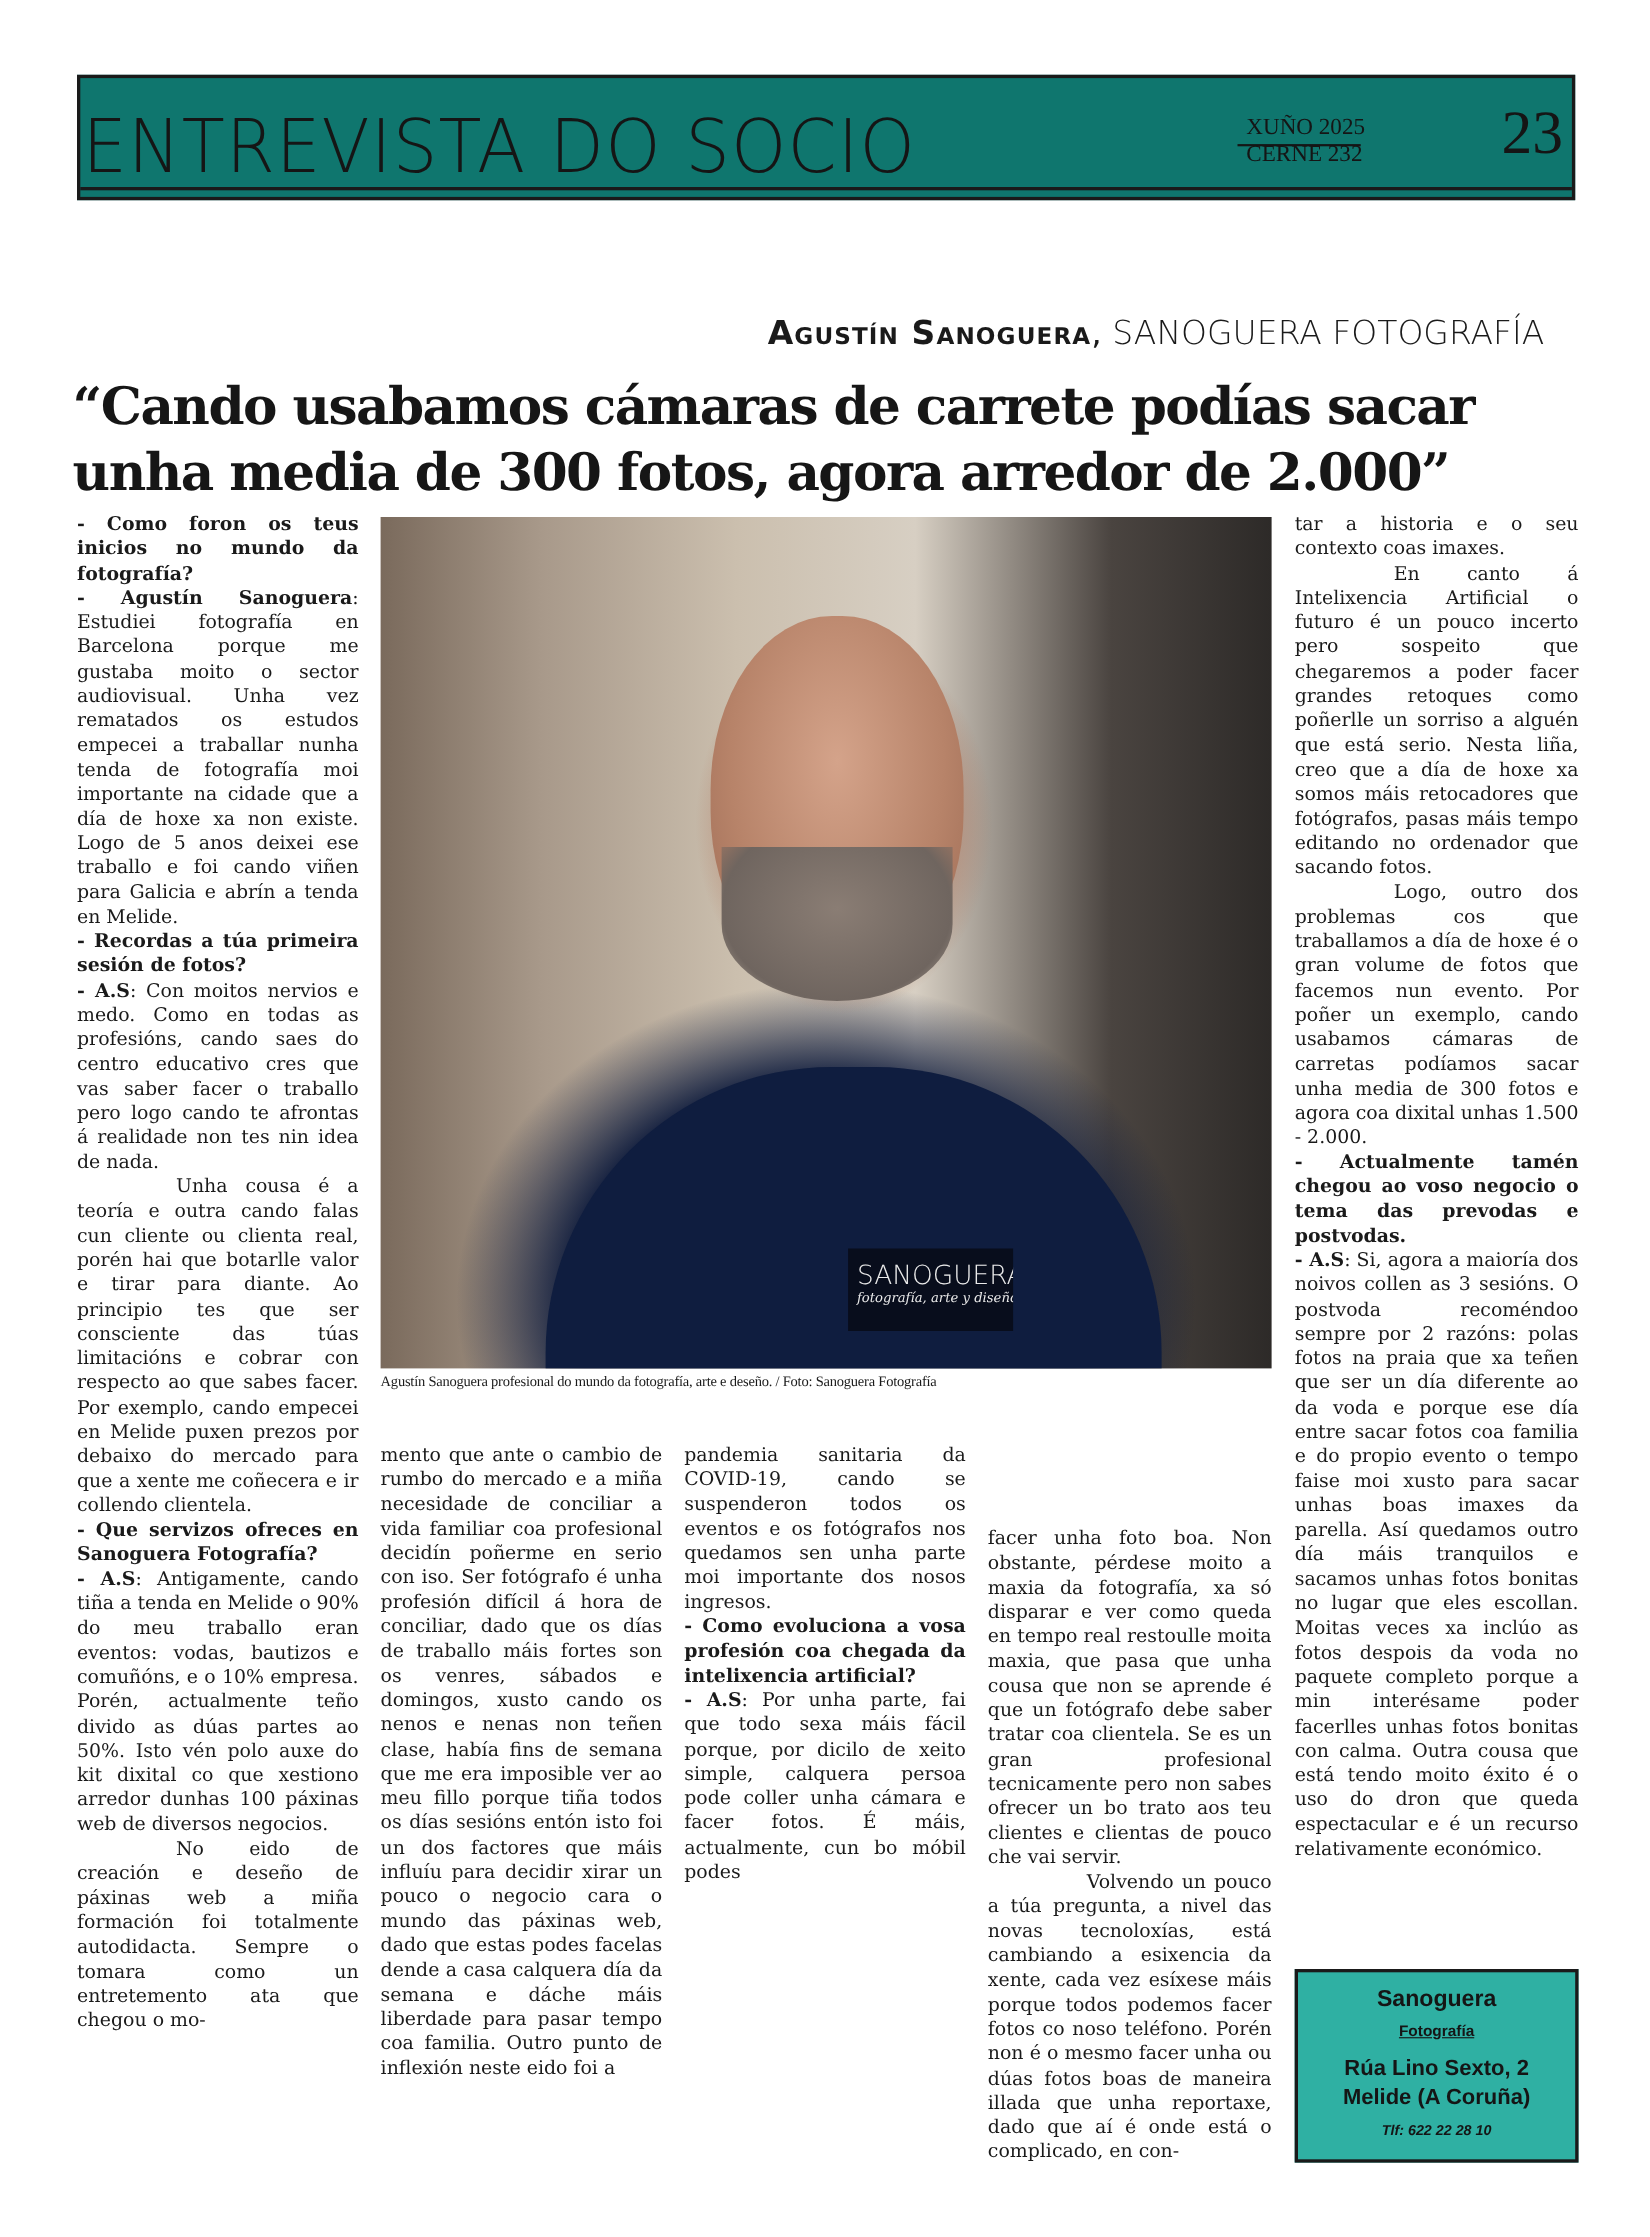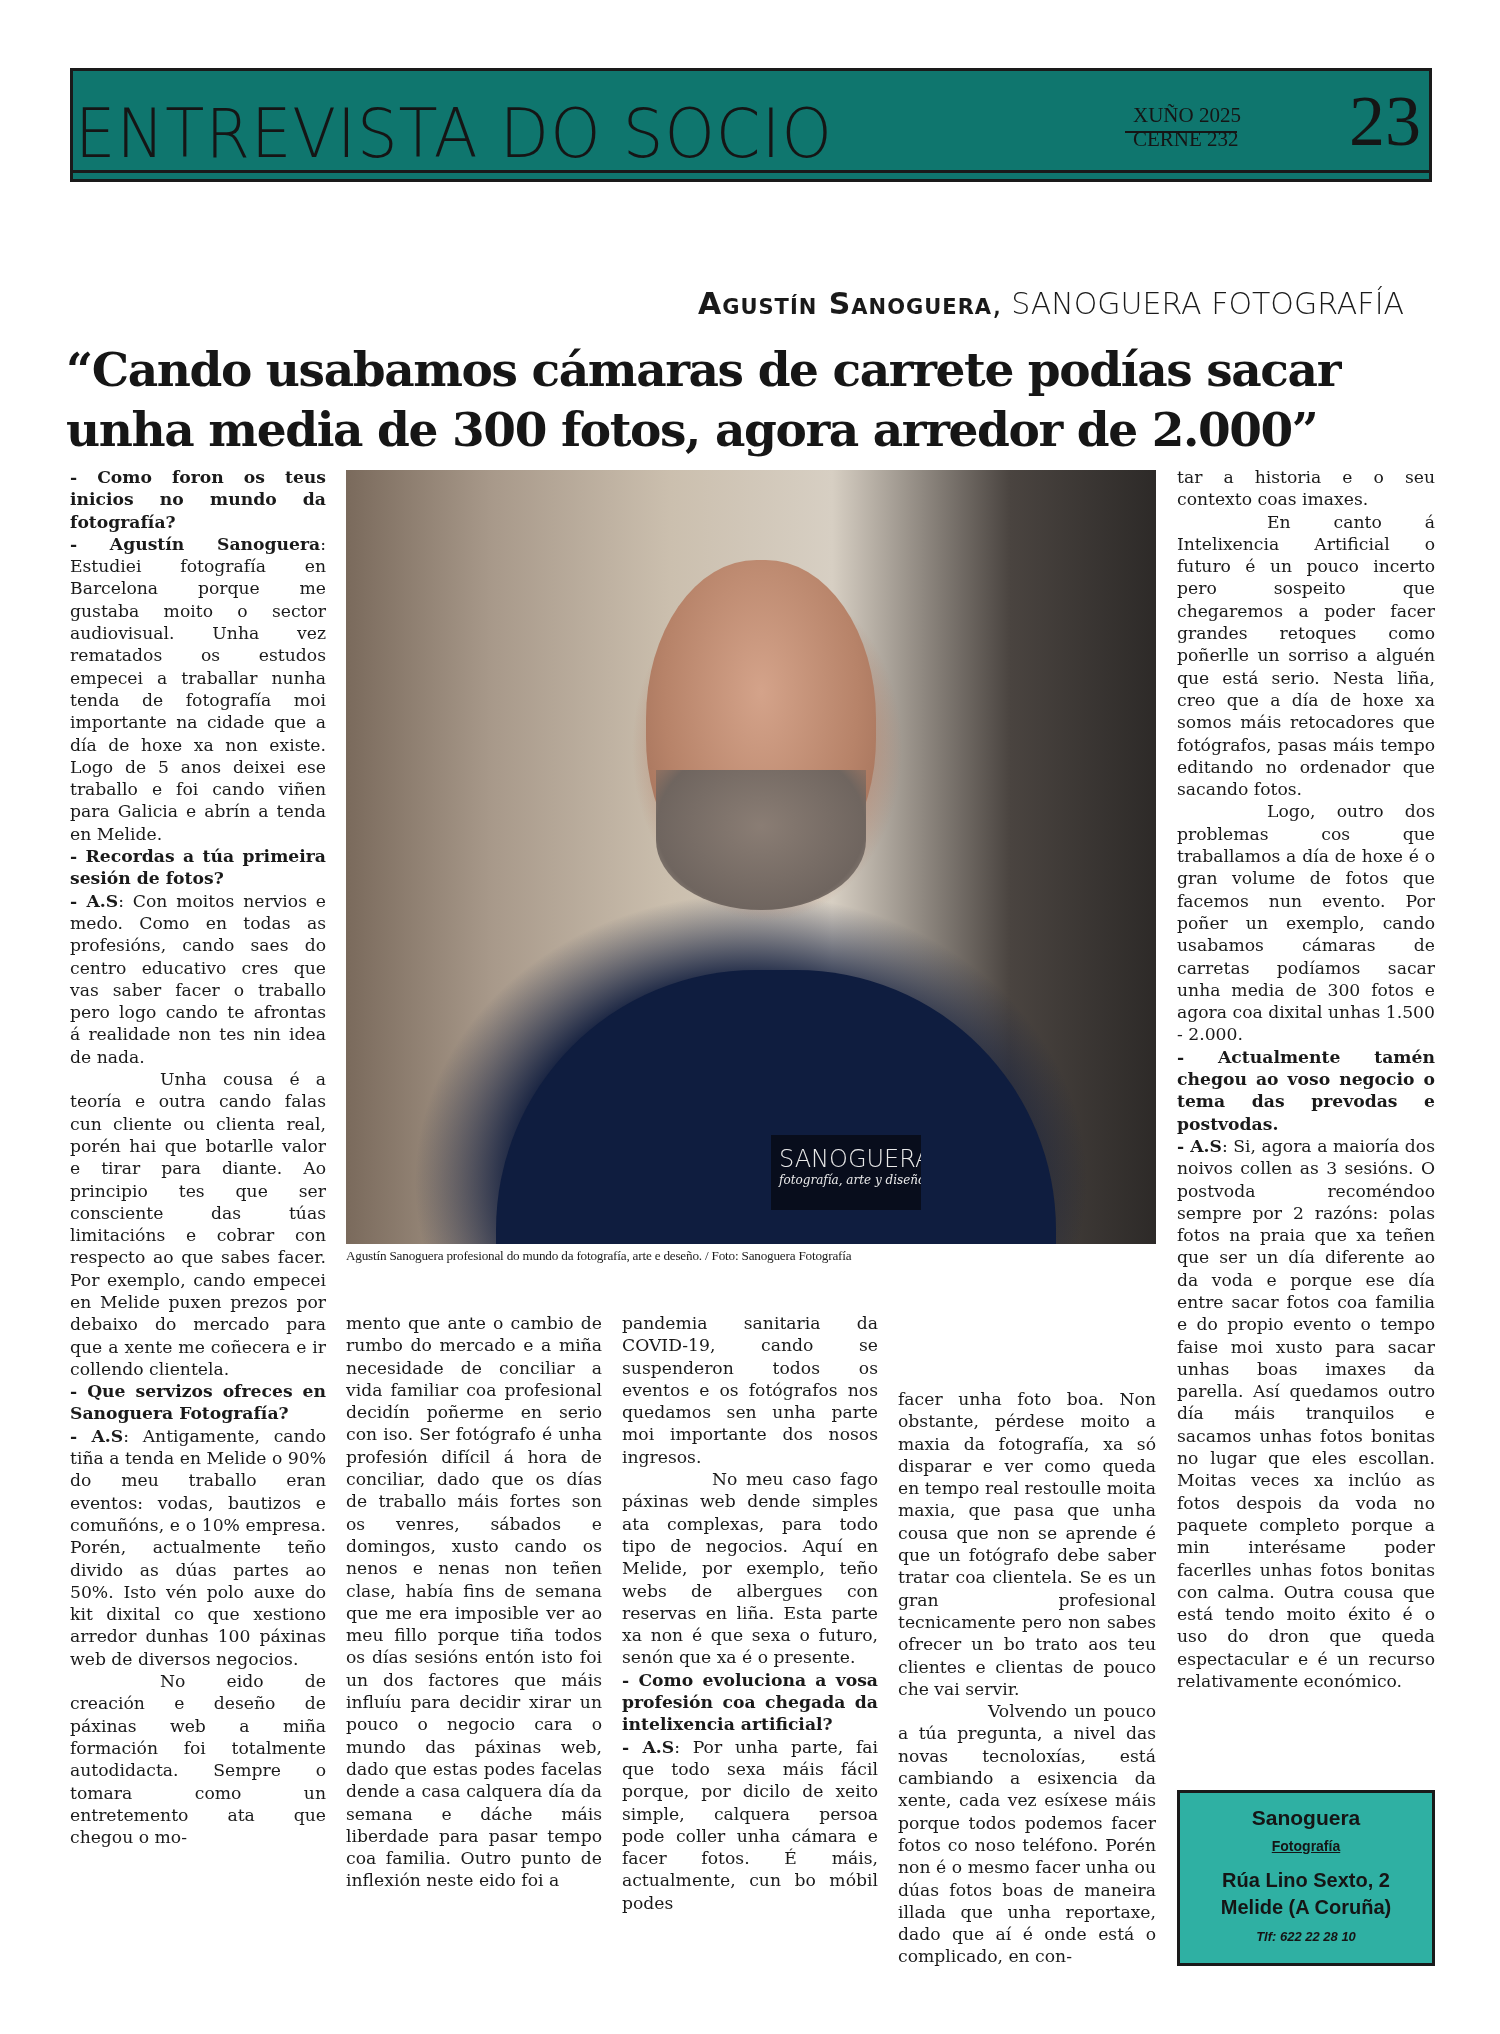--- a/index.html
+++ b/index.html
@@ -18,21 +18,21 @@
     font-family: "DejaVu Sans", sans-serif; font-weight: 300;
     font-size: 64px; letter-spacing: 1px; color: #151515; transform: scaleY(1.05);
   }
   .issue-info { position: absolute; left: 1060px; top: 32px; width: 190px; text-align: left; }
   .issue-info .line {
     font-family: "Liberation Serif", serif; font-size: 21px; color: #151515; line-height: 24px;
   }
   .issue-rule { position: absolute; left: 1052px; top: 60px; width: 112px; height: 2px; background: #151515; }
   .page-number {
     position: absolute; right: 8px; top: 2px; font-family: "Liberation Serif", serif;
-    font-size: 72px; color: #151515; line-height: 96px;
+    font-size: 56px; color: #151515; line-height: 96px;
   }
 
   .byline {
     position: absolute; right: 96px; top: 286px;
     font-family: "DejaVu Sans", sans-serif; font-size: 30px; color: #1a1a1a;
   }
   .byline .name { font-weight: bold; font-variant: small-caps; letter-spacing: 1px; }
   .byline .company { font-weight: 300; }
 
   .headline {
@@ -137,21 +137,20 @@
     <p class="indent">Unha cousa é a teoría e outra cando falas cun cliente ou clienta real, porén hai que botarlle valor e tirar para diante. Ao principio tes que ser consciente das túas limitacións e cobrar con respecto ao que sabes facer. Por exemplo, cando empecei en Melide puxen prezos por debaixo do mercado para que a xente me coñecera e ir collendo clientela.</p>
     <p class="q">- Que servizos ofreces en Sanoguera Fotografía?</p>
     <p><b>- A.S</b><span>: Antigamente, cando tiña a tenda en Melide o 90% do meu traballo eran eventos: vodas, bautizos e comuñóns, e o 10% empresa. Porén, actualmente teño divido as dúas partes ao 50%. Isto vén polo auxe do kit dixital co que xestiono arredor dunhas 100 páxinas web de diversos negocios.</span></p>
     <p class="indent">No eido de creación e deseño de páxinas web a miña formación foi totalmente autodidacta. Sempre o tomara como un entretemento ata que chegou o mo-</p>
   </div>
 <div class="col col2">
     <p>mento que ante o cambio de rumbo do mercado e a miña necesidade de conciliar a vida familiar coa profesional decidín poñerme en serio con iso. Ser fotógrafo é unha profesión difícil á hora de conciliar, dado que os días de traballo máis fortes son os venres, sábados e domingos, xusto cando os nenos e nenas non teñen clase, había fins de semana que me era imposible ver ao meu fillo porque tiña todos os días sesións entón isto foi un dos factores que máis influíu para decidir xirar un pouco o negocio cara o mundo das páxinas web, dado que estas podes facelas dende a casa calquera día da semana e dáche máis liberdade para pasar tempo coa familia. Outro punto de inflexión neste eido foi a</p>
   </div>
 <div class="col col3">
     <p>pandemia sanitaria da COVID-19, cando se suspenderon todos os eventos e os fotógrafos nos quedamos sen unha parte moi importante dos nosos ingresos.</p>
-    <p class="indent">No meu caso fago páxinas web dende simples ata complexas, para todo tipo de negocios. Aquí en Melide, por exemplo, teño webs de albergues con reservas en liña. Esta parte xa non é que sexa o futuro, senón que xa é o presente.</p>
     <p class="q">- Como evoluciona a vosa profesión coa chegada da intelixencia artificial?</p>
     <p><b>- A.S</b><span>: Por unha parte, fai que todo sexa máis fácil porque, por dicilo de xeito simple, calquera persoa pode coller unha cámara e facer fotos. É máis, actualmente, cun bo móbil podes</span></p>
   </div>
 <div class="col col4">
     <p>facer unha foto boa. Non obstante, pérdese moito a maxia da fotografía, xa só disparar e ver como queda en tempo real restoulle moita maxia, que pasa que unha cousa que non se aprende é que un fotógrafo debe saber tratar coa clientela. Se es un gran profesional tecnicamente pero non sabes ofrecer un bo trato aos teu clientes e clientas de pouco che vai servir.</p>
     <p class="indent">Volvendo un pouco a túa pregunta, a nivel das novas tecnoloxías, está cambiando a esixencia da xente, cada vez esíxese máis porque todos podemos facer fotos co noso teléfono. Porén non é o mesmo facer unha ou dúas fotos boas de maneira illada que unha reportaxe, dado que aí é onde está o complicado, en con-</p>
   </div>
 <div class="col col5">
     <p>tar a historia e o seu contexto coas imaxes.</p>
     <p class="indent">En canto á Intelixencia Artificial o futuro é un pouco incerto pero sospeito que chegaremos a poder facer grandes retoques como poñerlle un sorriso a alguén que está serio. Nesta liña, creo que a día de hoxe xa somos máis retocadores que fotógrafos, pasas máis tempo editando no ordenador que sacando fotos.</p>

